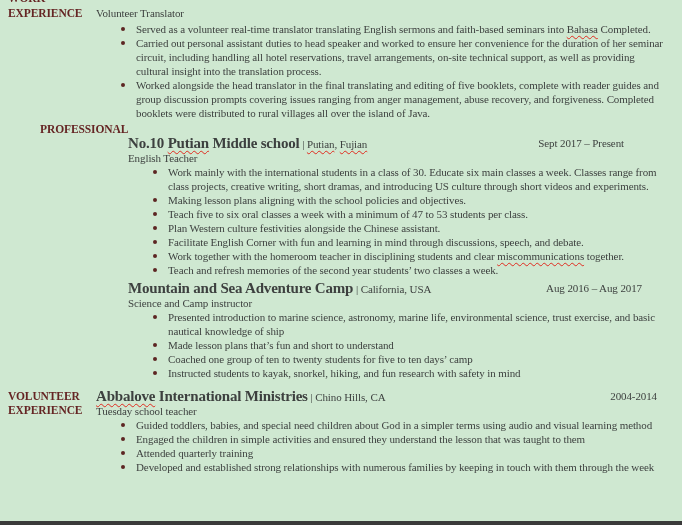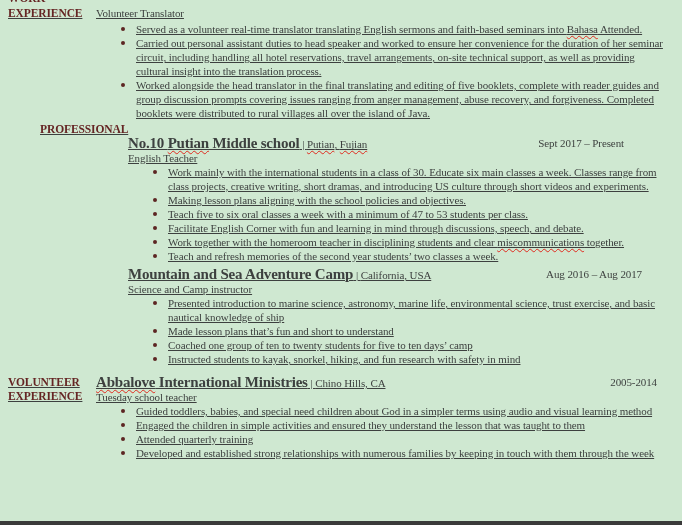--- a/index.html
+++ b/index.html
@@ -8,21 +8,21 @@
     background: #cfe8d1;
     overflow: hidden;
     position: relative;
     font-family: "Liberation Serif", "DejaVu Serif", serif;
     font-size: 11px;
     line-height: 14px;
     color: #3d403f;
     letter-spacing: -0.1px;
   }
   .page { position: relative; padding: 6px 0 0 8px; width: 674px; }
-  .section { display: grid; grid-template-columns: 88px 1fr; text-decoration: underline; }
+  .section { display: grid; grid-template-columns: 88px 1fr; }
   .sec2 { margin-top: 2px; margin-left: 32px; }
   .sec3 { margin-top: 9px; }
   .label-col { color: #652524; font-weight: bold; font-size: 11.5px; line-height: 14px; }
   .label-line { white-space: nowrap; }
   .cropped {
     position: absolute; top: 0; left: 8px;
     height: 5px; width: 60px; overflow: hidden;
   }
   .cropped span {
     display: block; margin-top: -8px;
@@ -76,21 +76,21 @@
   <div class="section sec1">
     <div class="label-col">
       <div class="label-line">EXPERIENCE</div>
     </div>
     <div class="content-col">
       <div class="job">
         <div class="job-title">Volunteer Translator</div>
         <div class="bullets">
           <div class="bullet">
             <span class="dot"></span>
-            <span class="btxt"><span>Served as a volunteer real-time translator translating English sermons and faith-based seminars into </span><span class="misspell">Bahasa</span><span> Attended.</span></span>
+            <span class="btxt"><span>Served as a volunteer real-time translator translating English sermons and faith-based seminars into </span><span class="misspell">Bahasa</span><span> Completed.</span></span>
           </div>
           <div class="bullet">
             <span class="dot"></span>
             <span class="btxt">Carried out personal assistant duties to head speaker and worked to ensure her convenience for the duration of her seminar circuit, including handling all hotel reservations, travel arrangements, on-site technical support, as well as providing cultural insight into the translation process.</span>
           </div>
           <div class="bullet">
             <span class="dot"></span>
             <span class="btxt">Worked alongside the head translator in the final translating and editing of five booklets, complete with reader guides and group discussion prompts covering issues ranging from anger management, abuse recovery, and forgiveness. Completed booklets were distributed to rural villages all over the island of Java.</span>
           </div>
         </div>
@@ -118,20 +118,24 @@
           <div class="bullet">
             <span class="dot"></span>
             <span class="btxt">Making lesson plans aligning with the school policies and objectives.</span>
           </div>
           <div class="bullet">
             <span class="dot"></span>
             <span class="btxt">Teach five to six oral classes a week with a minimum of 47 to 53 students per class.</span>
           </div>
           <div class="bullet">
             <span class="dot"></span>
+            <span class="btxt">Plan Western culture festivities alongside the Chinese assistant.</span>
+          </div>
+          <div class="bullet">
+            <span class="dot"></span>
             <span class="btxt">Facilitate English Corner with fun and learning in mind through discussions, speech, and debate.</span>
           </div>
           <div class="bullet">
             <span class="dot"></span>
             <span class="btxt"><span>Work together with the homeroom teacher in disciplining students and clear </span><span class="misspell">miscommunications</span><span> together.</span></span>
           </div>
           <div class="bullet">
             <span class="dot"></span>
             <span class="btxt">Teach and refresh memories of the second year students’ two classes a week.</span>
           </div>
@@ -169,21 +173,21 @@
 
   <div class="section sec3">
     <div class="label-col">
       <div class="label-line">VOLUNTEER</div>
       <div class="label-line">EXPERIENCE</div>
     </div>
     <div class="content-col">
       <div class="job">
         <div class="job-heading">
           <span class="jname"><span class="misspell">Abbalove</span><span> International Ministries</span></span><span> | </span><span class="loc">Chino Hills, CA</span>
-          <span class="job-date d3">2005-2014</span>
+          <span class="job-date d3">2004-2014</span>
         </div>
         <div class="role">Tuesday school teacher</div>
         <div class="bullets">
           <div class="bullet">
             <span class="dot"></span>
             <span class="btxt">Guided toddlers, babies, and special need children about God in a simpler terms using audio and visual learning method</span>
           </div>
           <div class="bullet">
             <span class="dot"></span>
             <span class="btxt">Engaged the children in simple activities and ensured they understand the lesson that was taught to them</span>

